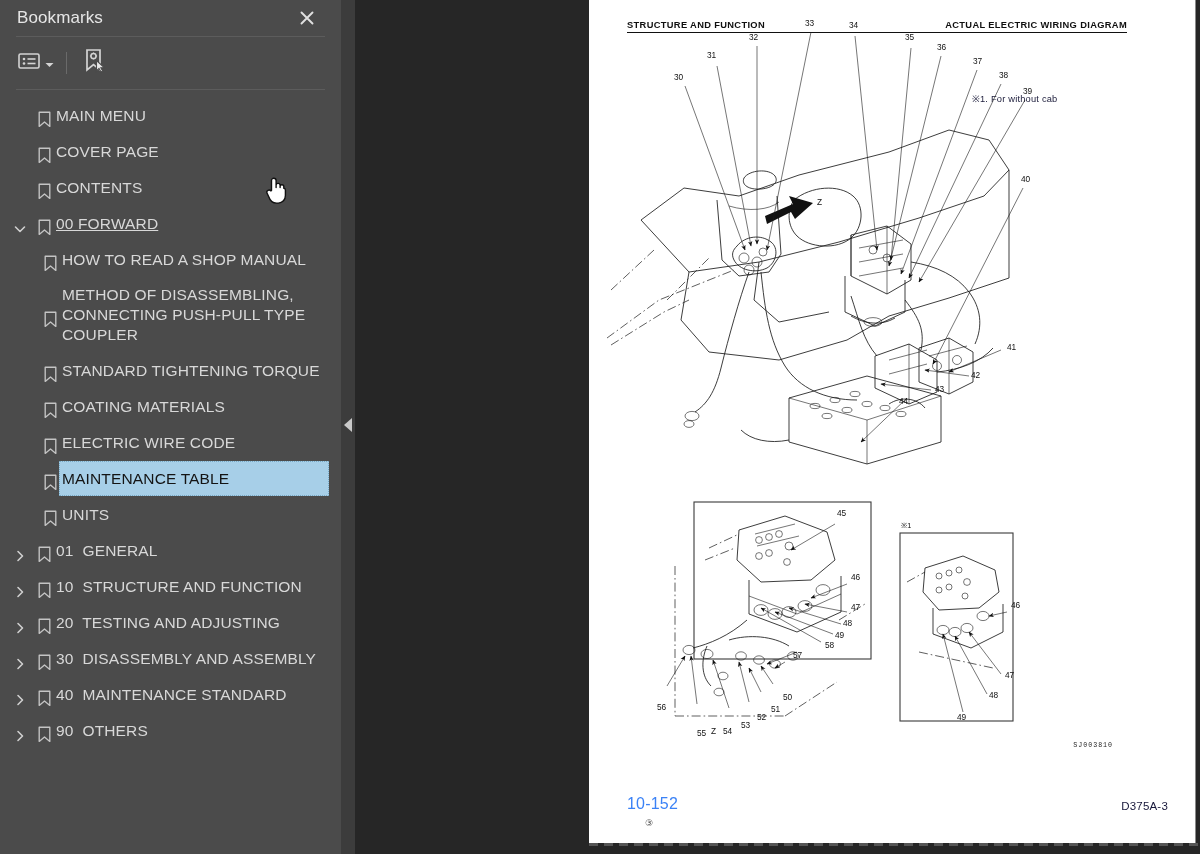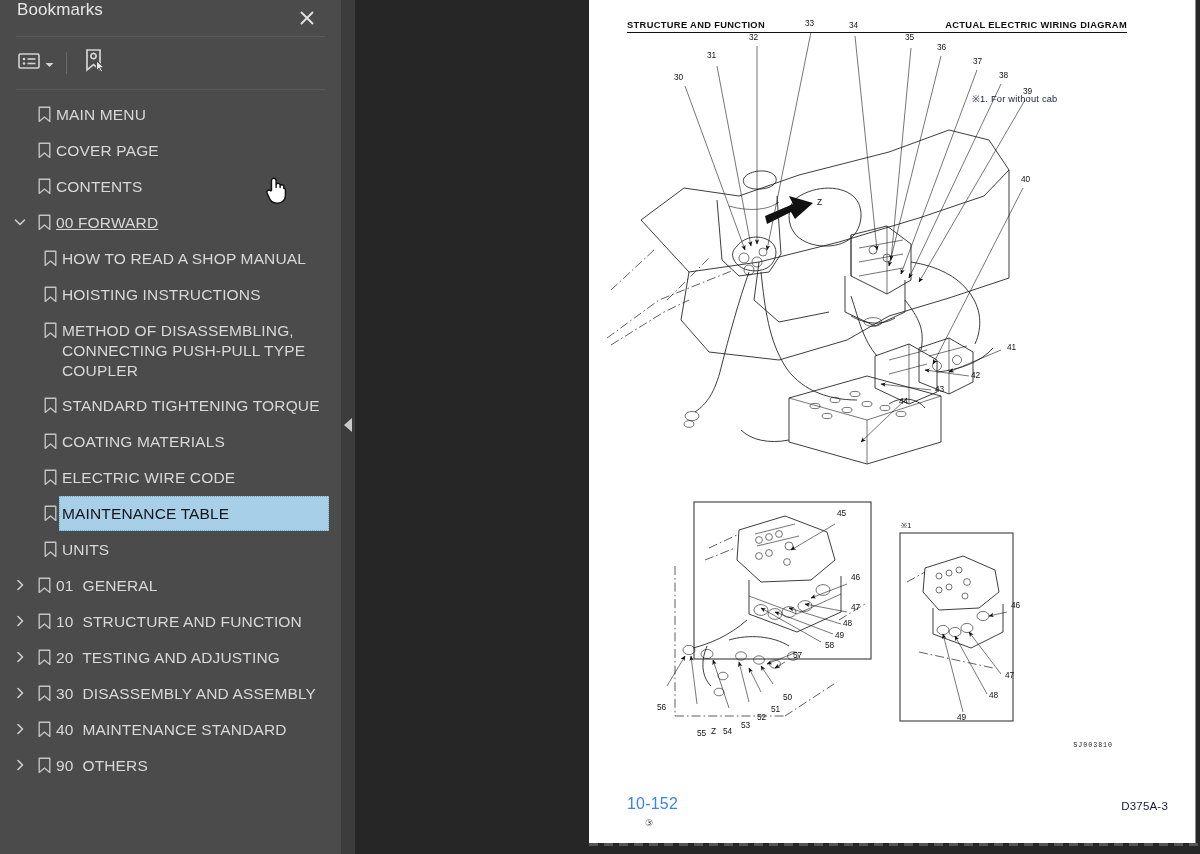--- a/index.html
+++ b/index.html
@@ -13,21 +13,21 @@
 
   
   #bookmarks-panel {
     position: absolute; left: 0; top: 0;
     width: 341px; height: 854px;
     background: #4b4b4b;
     display: flex; flex-direction: column;
   }
   #panel-header {
     height: 36px; position: relative;
-    display: flex; 
+    display: flex; align-items: center;
     padding: 0 10px 0 17px;
   }
   #panel-title {
     font-size: 17px; color: #e6e6e6; letter-spacing: .1px;
   }
   #panel-close {
     position: absolute; right: 20px; top: 4px;
     width: 28px; height: 28px;
     display: flex; align-items: center; justify-content: center;
     cursor: pointer;
@@ -49,21 +49,21 @@
   #tb-options { padding: 0 4px 0 2px; gap: 5px; }
   .tb-divider { width: 1px; height: 22px; background: #6a6a6a; margin: 0 10px 0 8px; }
   #tb-newbookmark { padding: 0 6px; }
 
   
   #bookmark-tree {
     flex: 1; overflow: hidden;
     padding-top: 7px;
   }
   .bm-row {
-    display: flex; align-items: flex-start;
+    display: flex; align-items: center;
     min-height: 36px;
     cursor: pointer;
     position: relative;
   }
   .bm-twisty {
     width: 24px; flex: 0 0 24px;
     display: flex; align-items: flex-start; justify-content: center;
     padding-top: 11px;
   }
   .bm-twisty.spacer svg { visibility: hidden; }
@@ -293,33 +293,20 @@
           <span class="bm-twisty spacer">
             <svg width="12" height="12" viewBox="0 0 12 12">
               <path d="M4 1.5 L8.5 6 L4 10.5" stroke="#cfcfcf" stroke-width="1.6" fill="none" stroke-linecap="round" stroke-linejoin="round"></path>
             </svg>
           </span>
           <span class="bm-icon">
             <svg width="13" height="17" viewBox="0 0 13 17">
               <path d="M1.2 1.2 H11.8 V15.4 L6.5 11.0 L1.2 15.4 Z" fill="none" stroke="#c4c4c4" stroke-width="1.35" stroke-linejoin="round"></path>
             </svg>
           </span>
-          <span class="bm-label">HOISTING INSTRUCTIONS</span>
-        </div>
-        <div class="bm-row lvl1">
-          <span class="bm-twisty spacer">
-            <svg width="12" height="12" viewBox="0 0 12 12">
-              <path d="M4 1.5 L8.5 6 L4 10.5" stroke="#cfcfcf" stroke-width="1.6" fill="none" stroke-linecap="round" stroke-linejoin="round"></path>
-            </svg>
-          </span>
-          <span class="bm-icon">
-            <svg width="13" height="17" viewBox="0 0 13 17">
-              <path d="M1.2 1.2 H11.8 V15.4 L6.5 11.0 L1.2 15.4 Z" fill="none" stroke="#c4c4c4" stroke-width="1.35" stroke-linejoin="round"></path>
-            </svg>
-          </span>
           <span class="bm-label">METHOD OF DISASSEMBLING, CONNECTING PUSH-PULL TYPE COUPLER</span>
         </div>
         <div class="bm-row lvl1">
           <span class="bm-twisty spacer">
             <svg width="12" height="12" viewBox="0 0 12 12">
               <path d="M4 1.5 L8.5 6 L4 10.5" stroke="#cfcfcf" stroke-width="1.6" fill="none" stroke-linecap="round" stroke-linejoin="round"></path>
             </svg>
           </span>
           <span class="bm-icon">
             <svg width="13" height="17" viewBox="0 0 13 17">

